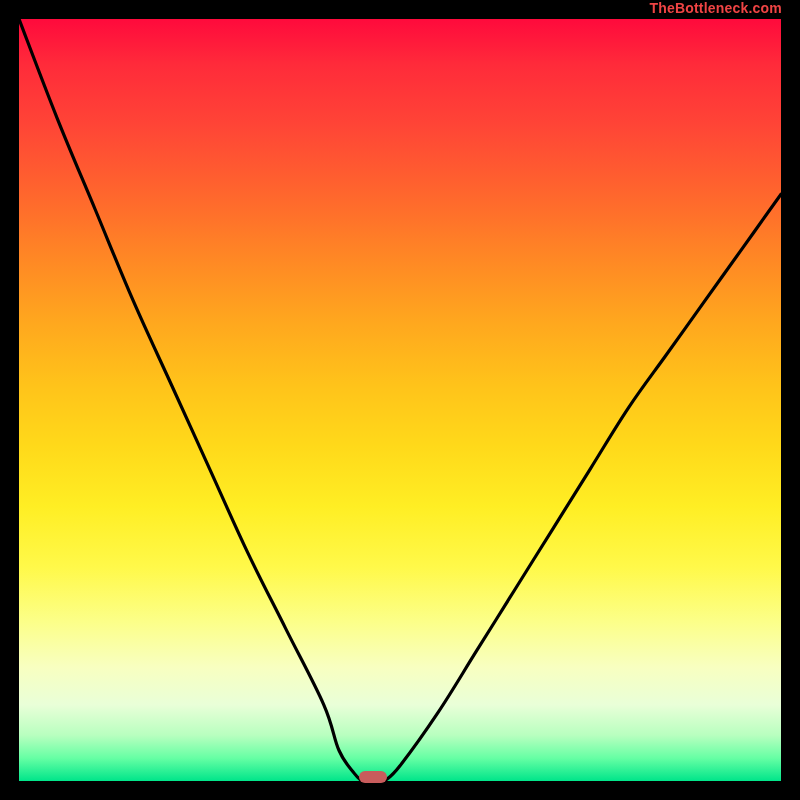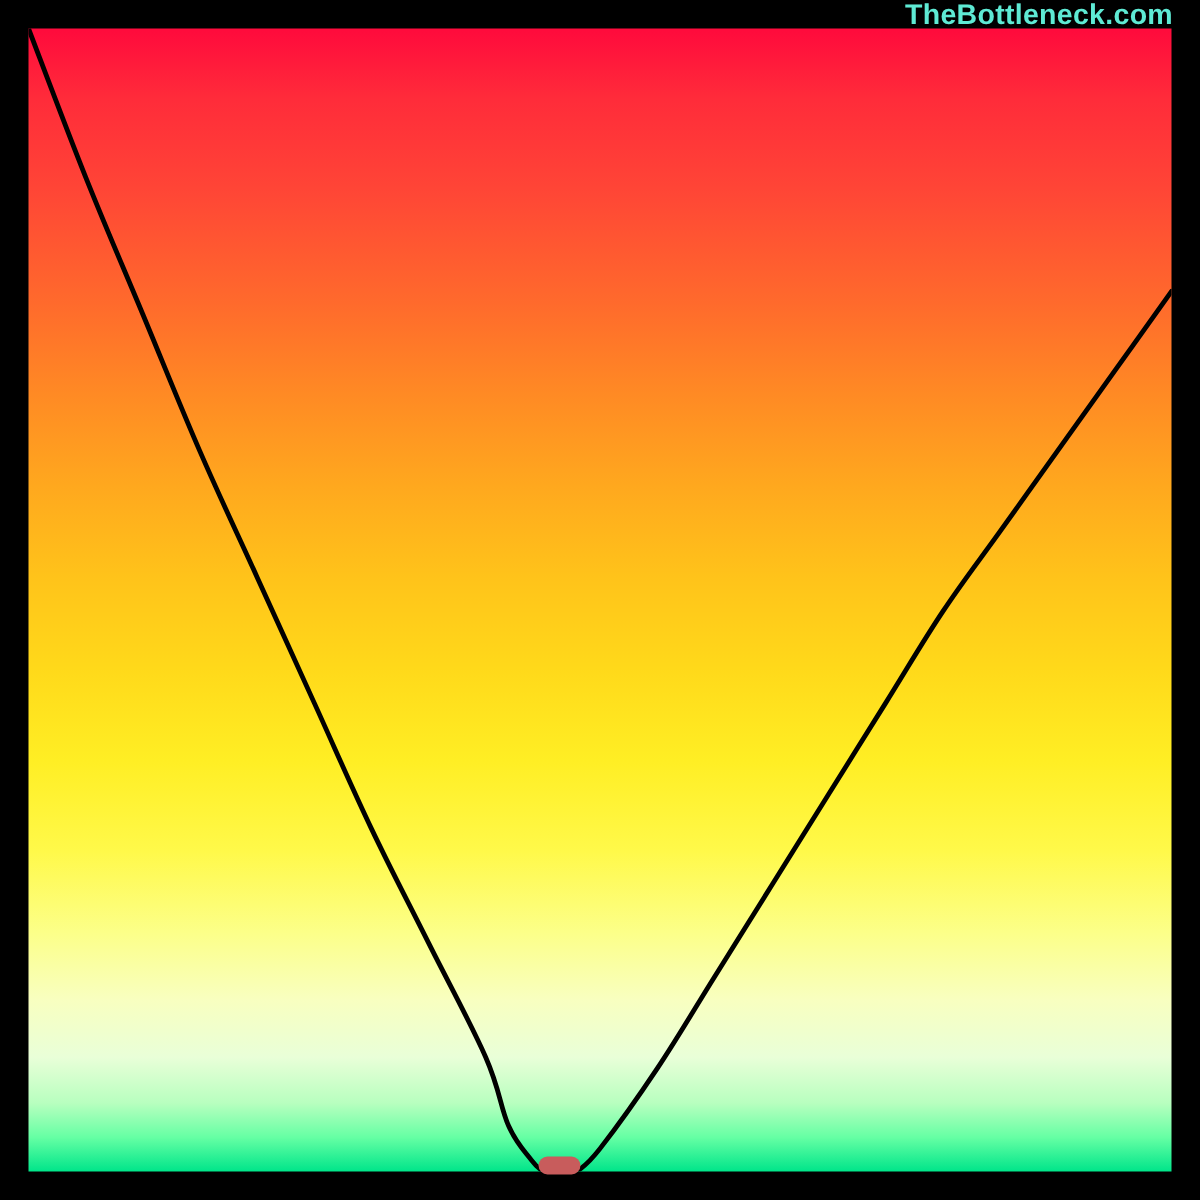--- a/index.html
+++ b/index.html
@@ -48,23 +48,23 @@
     top: 0;
     width: 762px;
     height: 762px;
     display: block;
   }
   .watermark {
     position: absolute;
     top: 0px;
     right: 18px;
     font-family: Arial, Helvetica, sans-serif;
-    font-size: 19px;
+    font-size: 14px;
     font-weight: 600;
-    color: #5eead4;
+    color: #ef4444;
     letter-spacing: 0.2px;
     user-select: none;
   }
   .marker {
     position: absolute;
     width: 28px;
     height: 12px;
     border-radius: 6px;
     background: #c85c5c;
     transform: translate(-50%, -50%);

